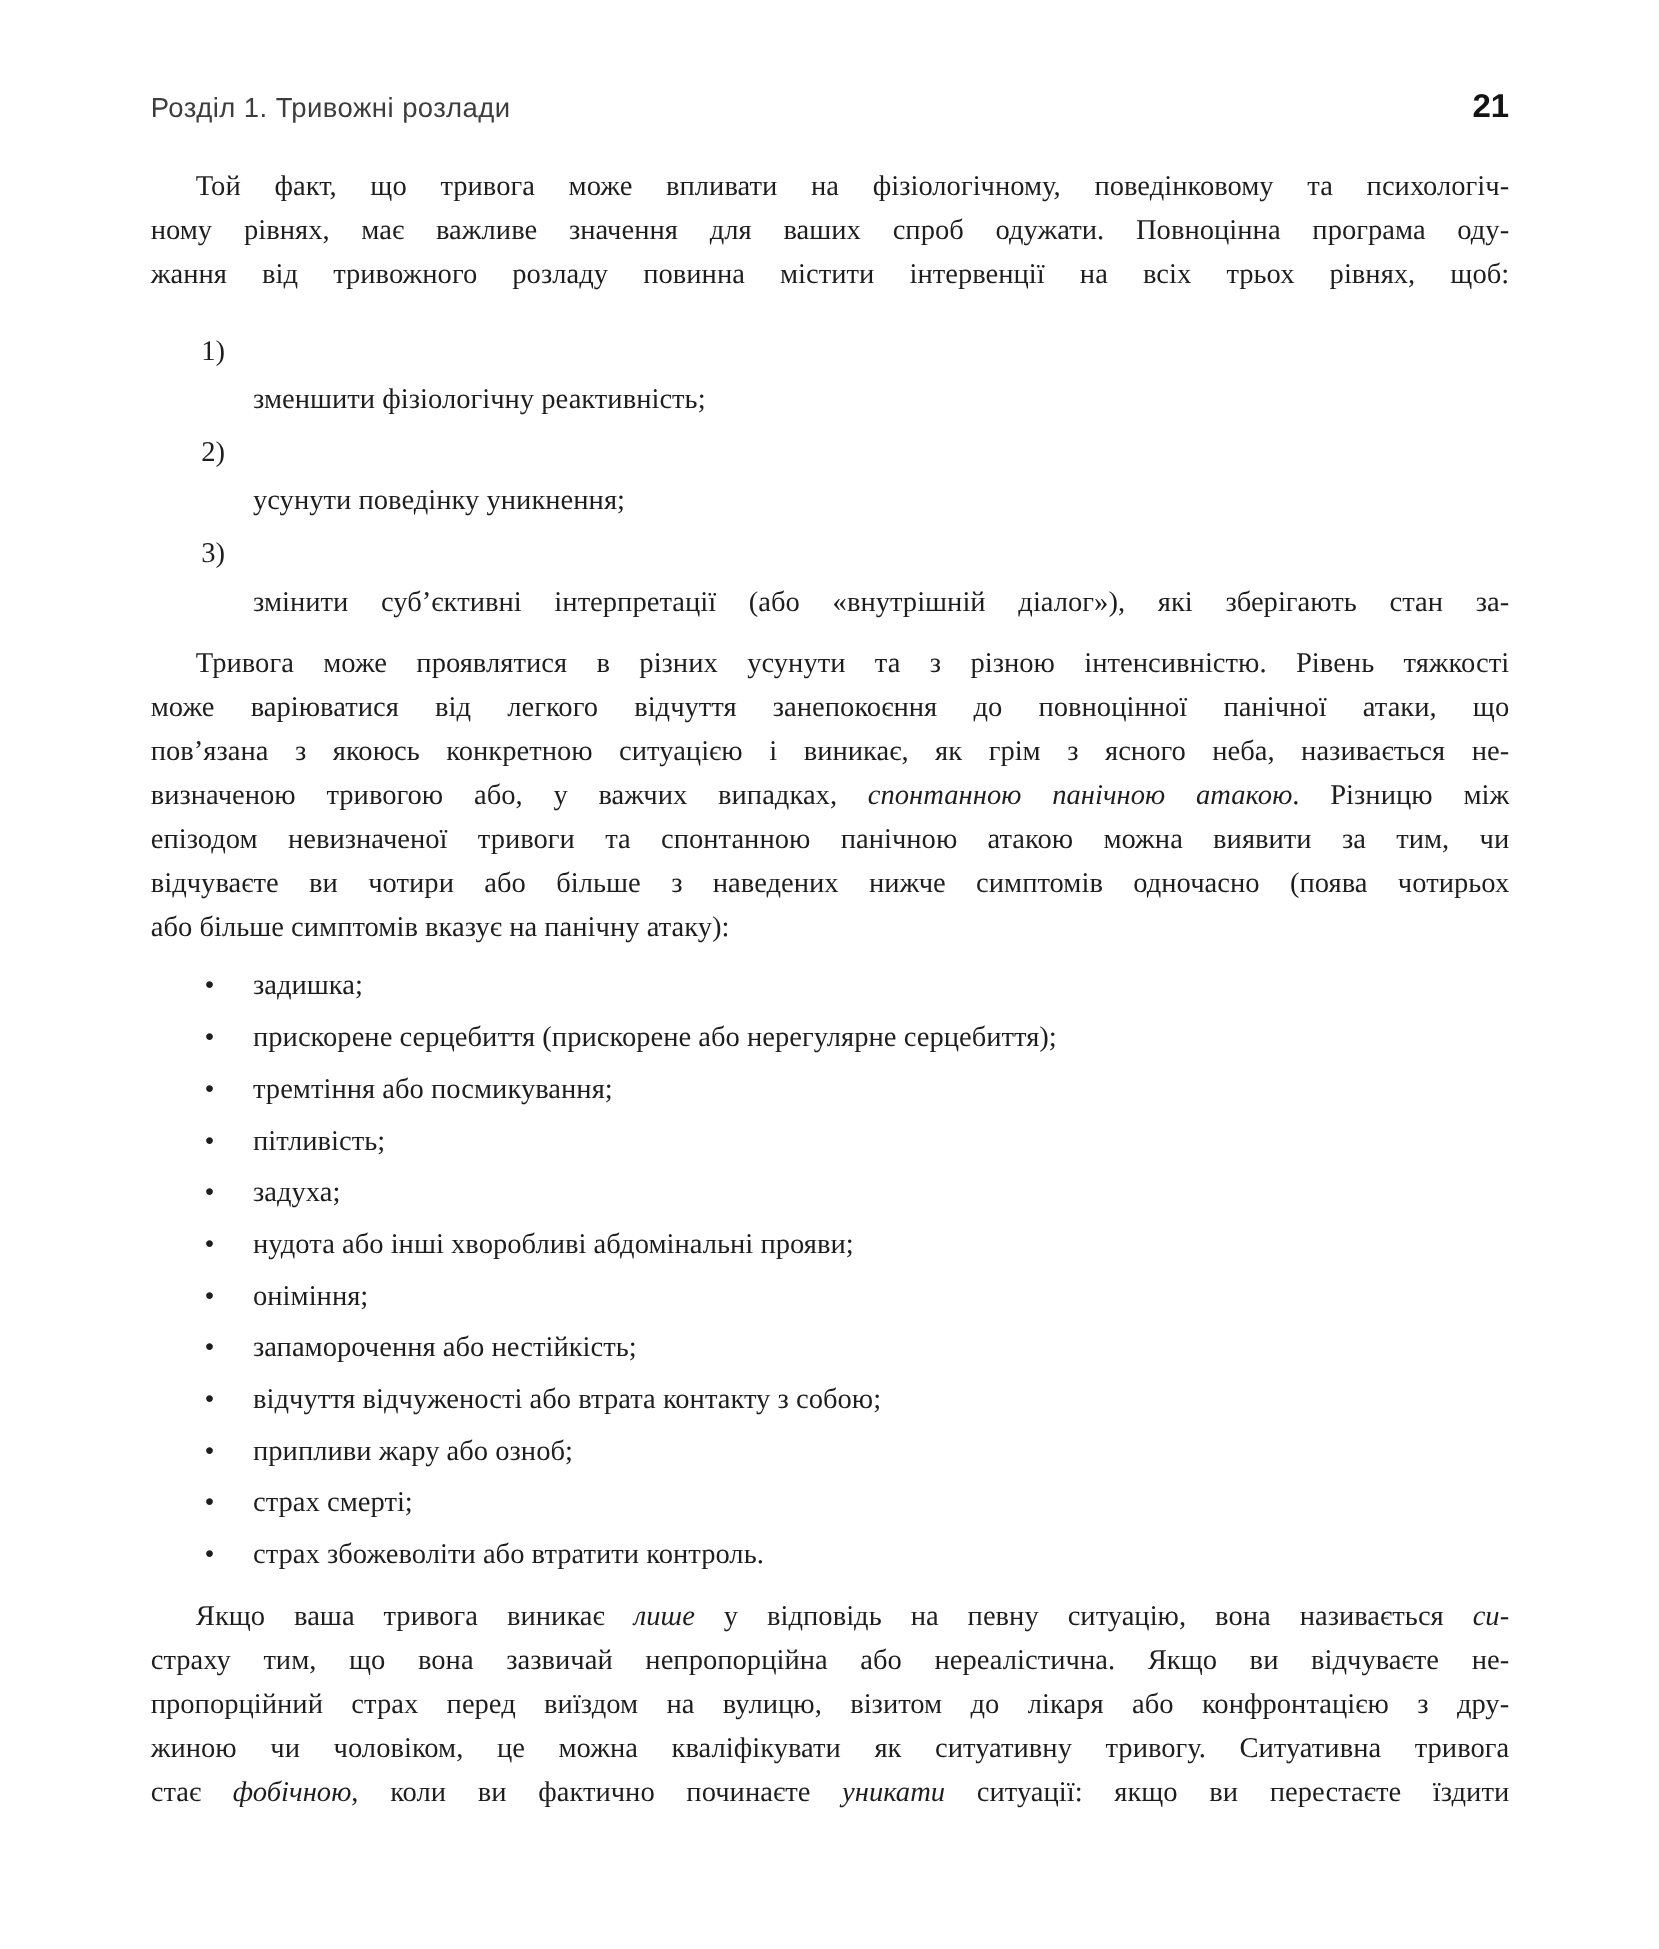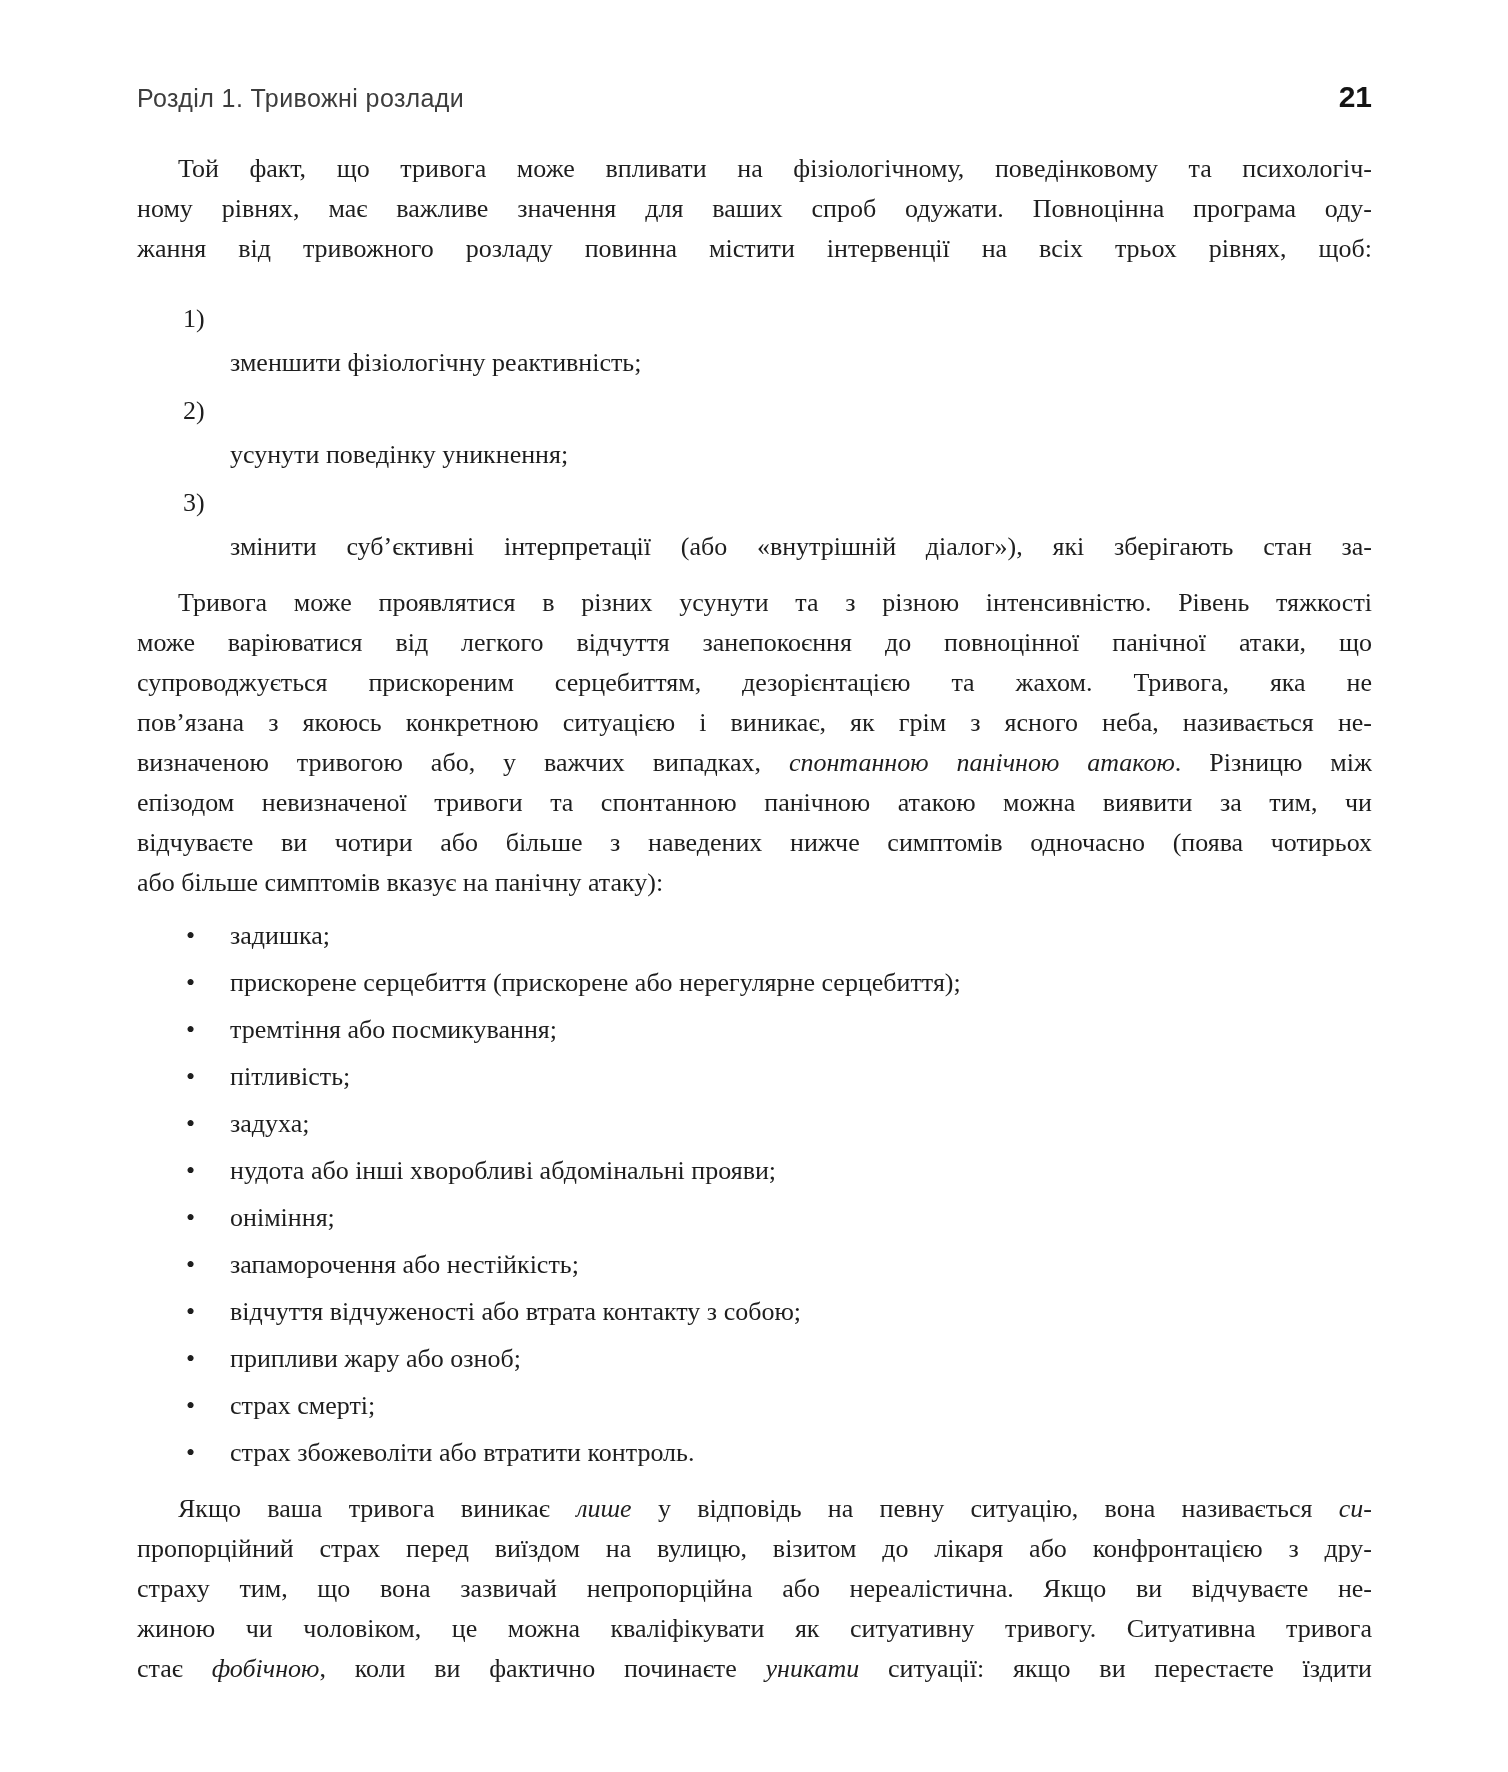--- a/index.html
+++ b/index.html
@@ -96,21 +96,20 @@
         <div class="num-item">
           <span class="marker">3)</span>
           <div class="item-lines">
             <div class="line fill"><span>змінити суб’єктивні інтерпретації (або «внутрішній діалог»), які зберігають стан за-</span></div>
           </div>
         </div>
       </div>
       <div class="block block-paragraph">
         <div class="line fill indent"><span>Тривога може проявлятися в різних усунути та з різною інтенсивністю. Рівень тяжкості</span></div>
         <div class="line fill"><span>може варіюватися від легкого відчуття занепокоєння до повноцінної панічної атаки, що</span></div>
-        <div class="line fill"><span>супроводжується прискореним серцебиттям, дезорієнтацією та жахом. Тривога, яка не</span></div>
         <div class="line fill"><span>пов’язана з якоюсь конкретною ситуацією і виникає, як грім з ясного неба, називається не-</span></div>
         <div class="line fill"><span>визначеною тривогою або, у важчих випадках, </span><span class="it">спонтанною панічною атакою</span><span>. Різницю між</span></div>
         <div class="line fill"><span>епізодом невизначеної тривоги та спонтанною панічною атакою можна виявити за тим, чи</span></div>
         <div class="line fill"><span>відчуваєте ви чотири або більше з наведених нижче симптомів одночасно (поява чотирьох</span></div>
         <div class="line"><span>або більше симптомів вказує на панічну атаку):</span></div>
       </div>
       <div class="block block-bullet-list">
         <div class="bullet-item">
           <span class="marker">•</span>
           <div class="item-lines">
@@ -179,19 +178,19 @@
         </div>
         <div class="bullet-item">
           <span class="marker">•</span>
           <div class="item-lines">
             <div class="line"><span>страх збожеволіти або втратити контроль.</span></div>
           </div>
         </div>
       </div>
       <div class="block block-paragraph">
         <div class="line fill indent"><span>Якщо ваша тривога виникає </span><span class="it">лише</span><span> у відповідь на певну ситуацію, вона називається </span><span class="it">си-</span></div>
+        <div class="line fill"><span>страху тим, що вона зазвичай непропорційна або нереалістична. Якщо ви відчуваєте не-</span></div>
         <div class="line fill"><span>пропорційний страх перед виїздом на вулицю, візитом до лікаря або конфронтацією з дру-</span></div>
-        <div class="line fill"><span>страху тим, що вона зазвичай непропорційна або нереалістична. Якщо ви відчуваєте не-</span></div>
         <div class="line fill"><span>жиною чи чоловіком, це можна кваліфікувати як ситуативну тривогу. Ситуативна тривога</span></div>
         <div class="line fill"><span>стає </span><span class="it">фобічною</span><span>, коли ви фактично починаєте </span><span class="it">уникати</span><span> ситуації: якщо ви перестаєте їздити</span></div>
       </div>
     </div>
 </div>
 
 </body></html>

